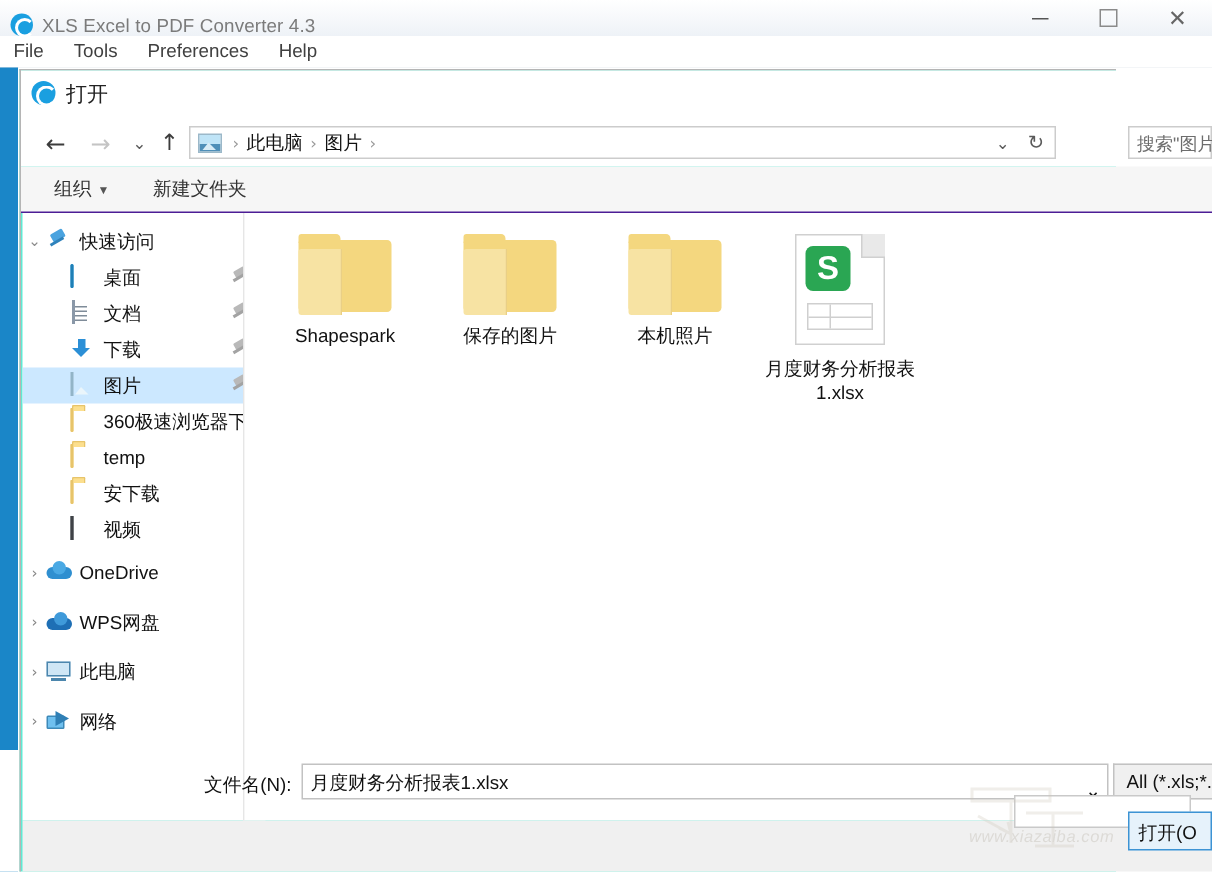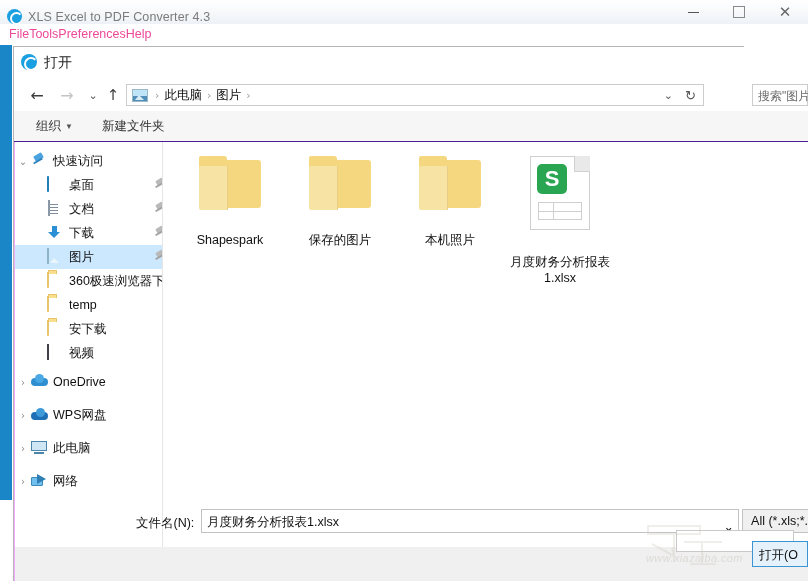--- a/index.html
+++ b/index.html
@@ -27,33 +27,33 @@
     color:#555;font-size:12px;}
   .win-btn .min{display:block;width:11px;height:1px;background:#555;}
   .win-btn .max{display:block;width:10px;height:10px;border:1px solid #8a8a8a;}
   .win-btn .cls{font-size:15px;line-height:15px;color:#666;font-family:"DejaVu Sans",sans-serif;}
 
   .app-menu{
     position:absolute;left:0;top:24px;width:808px;height:21px;
     background:#ffffff;border-bottom:1px solid #cfd6dd;
     display:flex;align-items:center;
   }
-  .app-menu .mi{padding:0 0;font-size:12.5px;color:#ec4899;line-height:21px;}
+  .app-menu .mi{padding:0 10px;font-size:12.5px;color:#404040;line-height:21px;}
   .app-menu .mi:first-child{padding-left:9px;}
 
   .app-strip{ 
     position:absolute;left:0;top:45px;width:12px;height:536px;background:#1a86c8;
   }
   .app-strip-low{position:absolute;left:0;top:500px;width:12px;height:81px;background:#ffffff;}
   .app-body{position:absolute;left:12px;top:45px;width:796px;height:536px;background:#ffffff;}
 
   
   .dlg{
     position:absolute;left:13px;top:46px;width:731px;height:535px;
-    background:#f0abfc;border:1px solid #b5b5b5;border-right:none;border-bottom:none;
+    background:#5eead4;border:1px solid #b5b5b5;border-right:none;border-bottom:none;
     box-sizing:border-box;
   }
   .dlg-head{position:absolute;left:0;top:0;width:794px;height:31px;background:#ffffff;}
   .dlg-head-icon{position:absolute;left:7px;top:7px;width:16px;height:16px;border-radius:50%;
     background:#1a9fe0;}
   .dlg-head-icon:after{content:"";position:absolute;left:3px;top:3px;width:10px;height:10px;
     border:2px solid #fff;border-radius:50%;border-right-color:transparent;}
   .dlg-title{position:absolute;left:30px;top:7px;font-size:14px;color:#222;}
 
   .nav{position:absolute;left:0;top:31px;width:794px;height:33px;background:#ffffff;}
@@ -167,21 +167,21 @@
   .files{position:absolute;left:12px;top:10px;width:620px;display:flex;flex-wrap:wrap;}
   .fitem{width:110px;margin-right:0px;padding-top:4px;display:flex;flex-direction:column;
     align-items:center;}
   .f-folder{width:62px;height:52px;position:relative;}
   .f-folder .back{position:absolute;left:0;top:4px;width:62px;height:48px;background:#f4d77f;
     border-radius:2px 3px 3px 3px;}
   .f-folder .tab{position:absolute;left:0;top:0px;width:28px;height:6px;background:#f4d77f;
     border-radius:2px 3px 0 0;}
   .f-folder .front{position:absolute;left:0px;top:10px;width:28px;height:44px;background:#f7e3a3;
     border-right:1px solid #e9cf86;border-radius:2px 0 0 2px;}
-  .f-label{margin-top:24px;font-size:12.5px;color:#111;text-align:center;line-height:16px;
+  .f-label{margin-top:8px;font-size:12.5px;color:#111;text-align:center;line-height:16px;
     max-width:104px;word-break:break-all;}
   .f-xls{width:60px;height:74px;position:relative;}
   .f-xls .sheet{position:absolute;left:0;top:0;width:60px;height:74px;background:#ffffff;
     border:1px solid #d0d0d0;box-sizing:border-box;}
   .f-xls .fold{position:absolute;right:0;top:0;width:16px;height:16px;background:#e9e9e9;
     border-left:1px solid #d0d0d0;border-bottom:1px solid #d0d0d0;box-sizing:border-box;}
   .f-xls .badge{position:absolute;left:7px;top:8px;width:30px;height:30px;background:#2aa653;
     border-radius:5px;color:#ffffff;font-size:22px;font-weight:bold;line-height:30px;text-align:center;
     font-family:"Liberation Sans",sans-serif;}
   .f-xls .grid{position:absolute;left:8px;top:46px;width:44px;height:18px;border:1px solid #cfcfcf;

